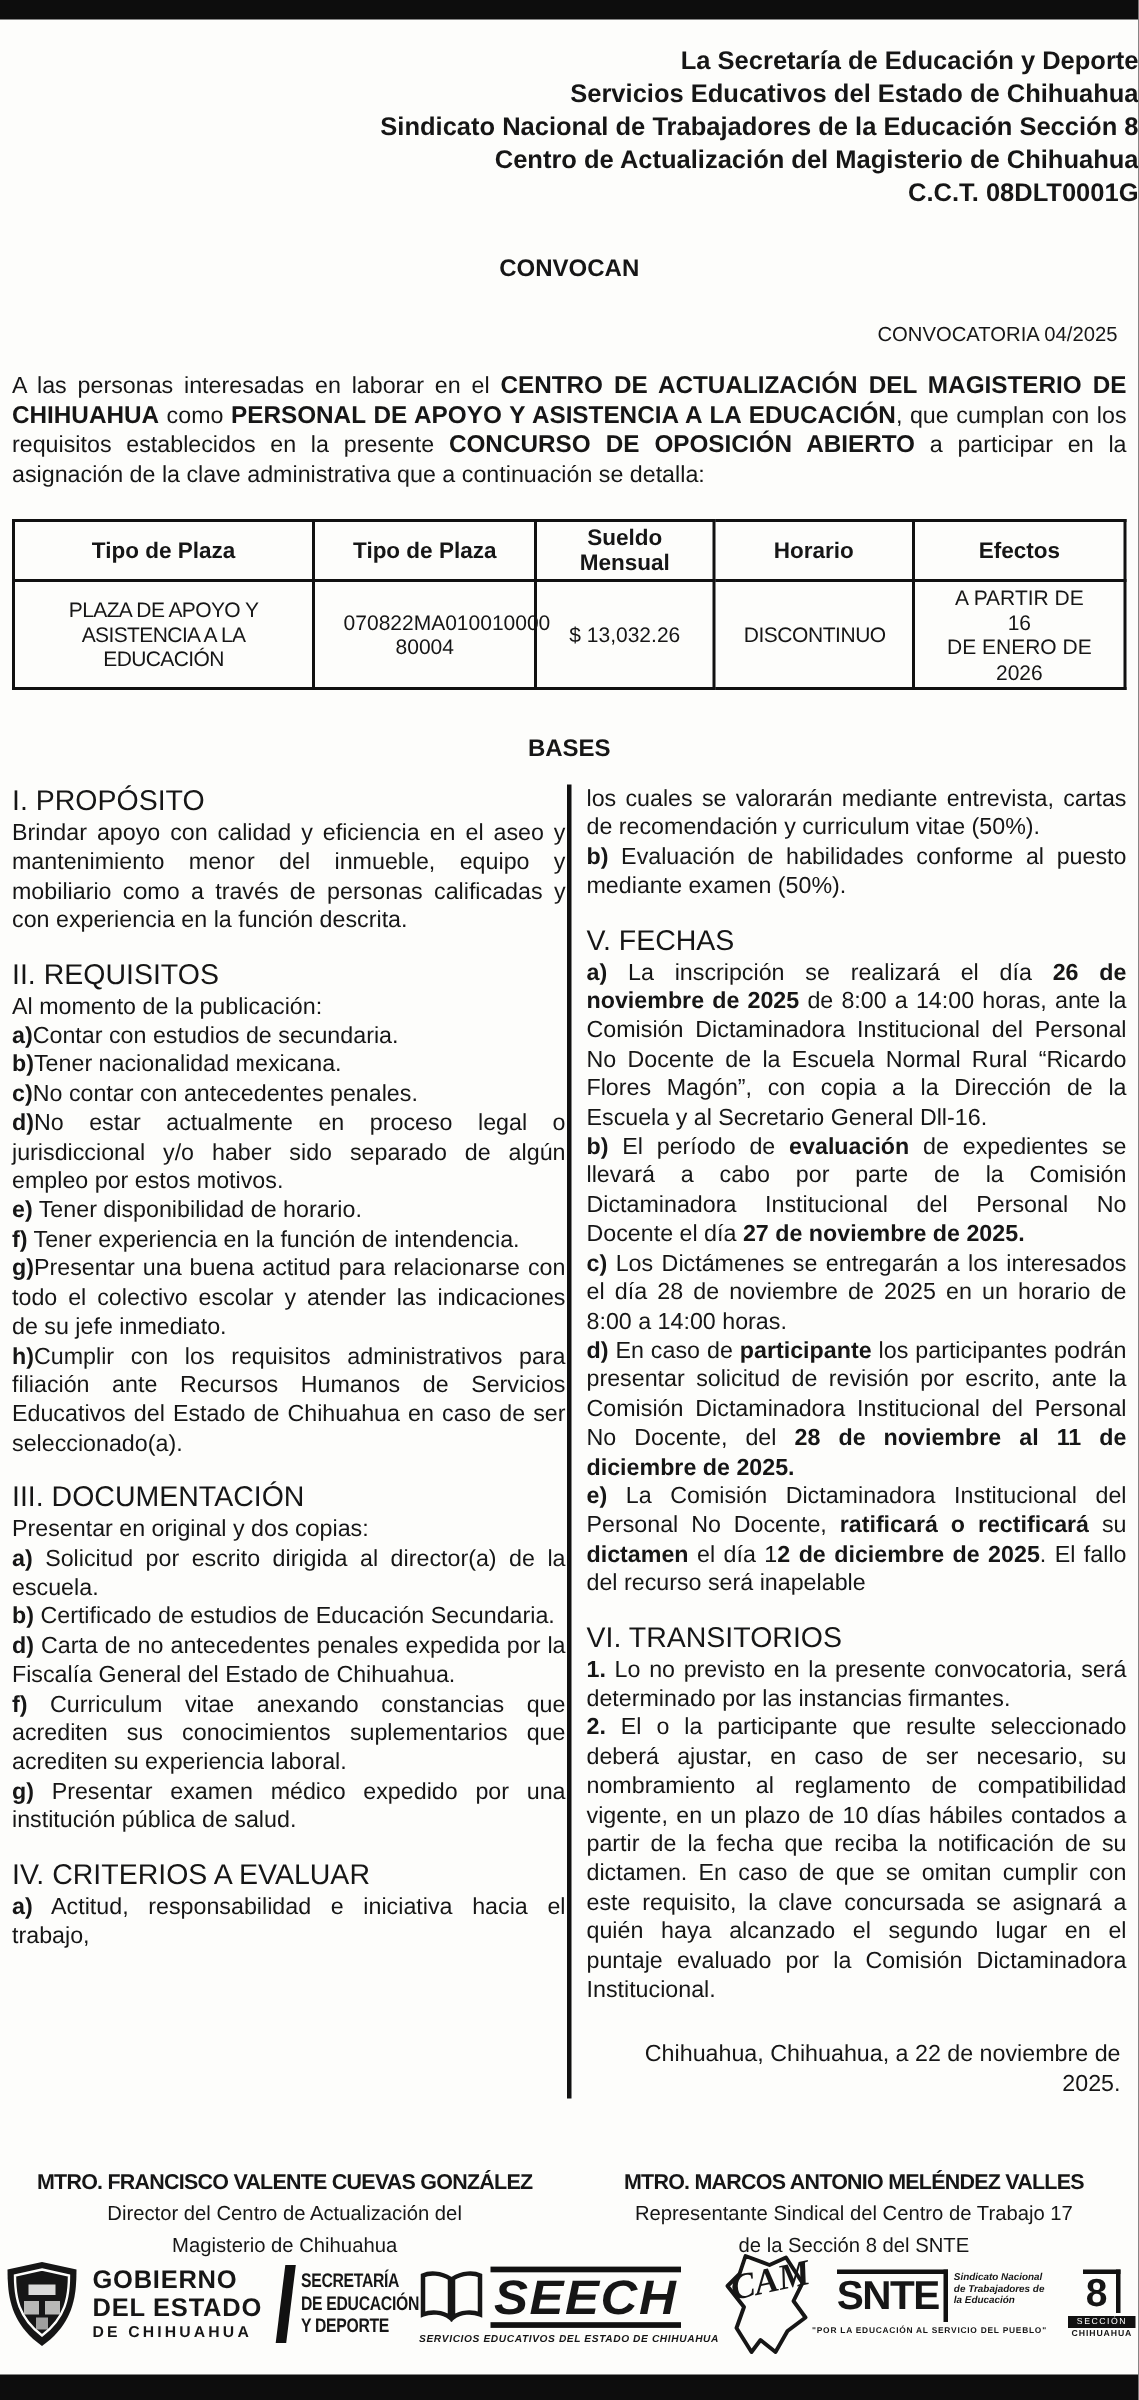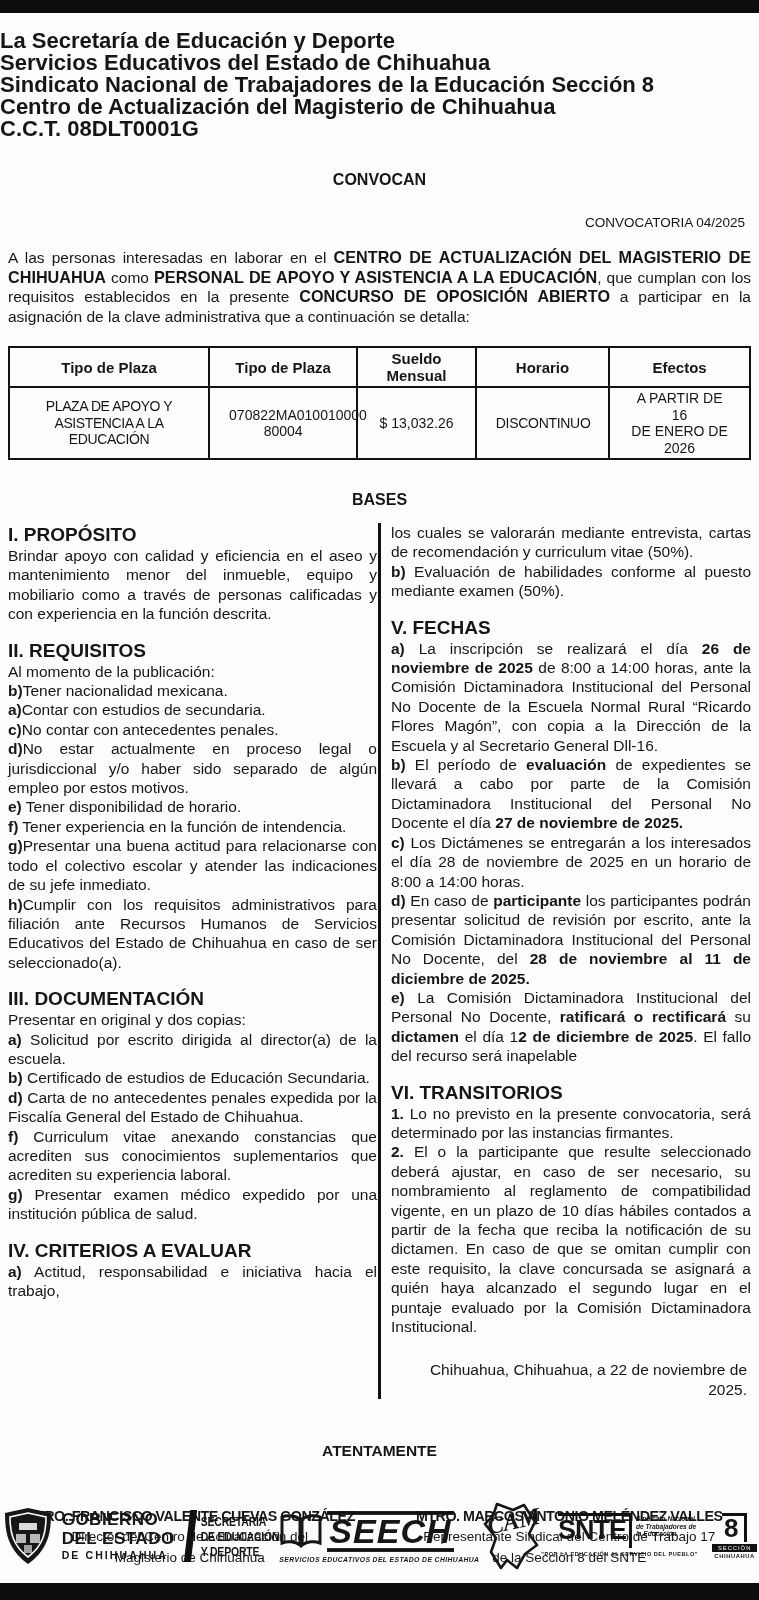--- a/index.html
+++ b/index.html
@@ -4,21 +4,21 @@
 <style>
   html,body{margin:0;padding:0;background:#2a2a2a;}
   .page{
     width:759px;height:1600px;position:relative;margin:0 auto;
     background:#fdfdfb;color:#161616;overflow:hidden;
     font-family:"Liberation Sans","DejaVu Sans",sans-serif;
   }
   .bar-top{position:absolute;top:0;left:0;width:100%;height:13px;background:#0d0d0d;}
   .bar-bottom{position:absolute;bottom:0;left:0;width:100%;height:17px;background:#0d0d0d;}
 
-  .doc-header{margin-top:30px;text-align:left;font-weight:bold;font-size:22px;line-height:22px;}
+  .doc-header{margin-top:30px;text-align:right;font-weight:bold;font-size:17px;line-height:22px;}
   .convocan{text-align:center;font-weight:bold;font-size:16px;margin-top:31px;}
   .convocatoria-num{text-align:right;font-size:13.5px;padding-right:14px;margin-top:26px;}
 
   .intro{margin:18px 8px 0 8px;font-size:15.5px;line-height:19.5px;text-align:justify;}
   .b{font-weight:bold;}
   .intro .b{font-size:16.2px;}
 
   table.plaza{border-collapse:collapse;margin:20px 8px 0 8px;width:743px;table-layout:fixed;}
   table.plaza th,table.plaza td{border:2.5px solid #111;text-align:center;vertical-align:middle;padding:2px 19px;}
   table.plaza th{font-size:15px;height:32px;}
@@ -28,21 +28,21 @@
   td.cell-2{font-size:15px;}
   td.cell-3{font-size:14.5px;letter-spacing:-0.3px;}
 
   .bases-title{text-align:center;font-weight:bold;font-size:16px;margin-top:31px;}
 
   .columns{display:flex;margin:14px 8px 0 8px;position:relative;}
   .col-left{width:369px;}
   .col-divider{width:3px;background:#111;margin-left:1px;}
   .col-right{flex:1;padding-left:10px;}
   .section{margin-bottom:15px;}
-  .sec-heading{font-weight:bold;font-size:19px;line-height:23px;}
+  .sec-heading{font-weight:normal;font-size:19px;line-height:23px;}
   .para{margin:0;font-size:15.5px;line-height:19.4px;text-align:justify;}
   .para.align-right{text-align:right;padding-right:4px;margin-top:24px;}
 
   .atentamente{text-align:center;font-weight:bold;font-size:15.5px;margin-top:43px;}
 
   .signatures{display:flex;margin-top:48px;}
   .sig-block{width:50%;text-align:center;}
   .sig-name{font-weight:bold;font-size:14.3px;letter-spacing:-0.5px;line-height:17px;}
   .sig-title{font-size:13.5px;line-height:19px;margin-top:2px;}
 
@@ -127,22 +127,22 @@
 
   <div class="columns">
     <div class="col-left">
         <div class="section">
           <div class="sec-heading">I.  PROPÓSITO</div>
           <p class="para"><span>Brindar apoyo con calidad y eficiencia en el aseo y mantenimiento menor del inmueble, equipo y mobiliario como a través de personas calificadas  y con experiencia en la función descrita.</span></p>
         </div>
         <div class="section">
           <div class="sec-heading">II. REQUISITOS</div>
           <p class="para"><span>Al momento de la publicación:</span></p>
+          <p class="para"><span class="b">a)</span><span>Contar con estudios de secundaria.</span></p>
           <p class="para"><span class="b">b)</span><span>Tener nacionalidad mexicana.</span></p>
-          <p class="para"><span class="b">a)</span><span>Contar con estudios de secundaria.</span></p>
           <p class="para"><span class="b">c)</span><span>No contar con antecedentes penales.</span></p>
           <p class="para"><span class="b">d)</span><span>No estar actualmente en  proceso legal o jurisdiccional y/o haber sido separado de algún empleo por estos motivos.</span></p>
           <p class="para"><span class="b">e)</span><span> Tener disponibilidad de horario.</span></p>
           <p class="para"><span class="b">f)</span><span> Tener experiencia en la función de intendencia.</span></p>
           <p class="para"><span class="b">g)</span><span>Presentar una buena actitud para relacionarse con todo el colectivo escolar y atender las indicaciones de su jefe inmediato.</span></p>
           <p class="para"><span class="b">h)</span><span>Cumplir con los requisitos administrativos para filiación ante Recursos Humanos de Servicios Educativos del Estado de Chihuahua en caso de ser seleccionado(a).</span></p>
         </div>
         <div class="section">
           <div class="sec-heading">III. DOCUMENTACIÓN</div>
           <p class="para"><span>Presentar  en original y dos copias:</span></p>
@@ -173,21 +173,20 @@
         </div>
         <div class="section">
           <div class="sec-heading">VI. TRANSITORIOS</div>
           <p class="para"><span class="b">1.</span><span> Lo no previsto en la presente convocatoria, será determinado por las instancias firmantes.</span></p>
           <p class="para"><span class="b">2.</span><span> El o la participante que resulte seleccionado deberá ajustar, en caso de ser necesario, su nombramiento al reglamento de compatibilidad vigente, en un plazo de 10 días hábiles contados a partir de la fecha que reciba la notificación de su dictamen. En caso de que se omitan cumplir con este requisito, la clave concursada se asignará a quién haya alcanzado el segundo lugar en el puntaje evaluado por la Comisión Dictaminadora Institucional.</span></p>
         </div>
         <p class="para align-right">Chihuahua, Chihuahua, a 22 de noviembre de 2025.</p>
       </div>
   </div>
 
-  <div class="atentamente">ATENTAMENTE</div>
 
   <div class="signatures">
     <div class="sig-block">
       <div class="sig-name">MTRO. FRANCISCO VALENTE CUEVAS GONZÁLEZ</div>
       <div class="sig-title">Director del Centro de Actualización del</div>
       <div class="sig-title">Magisterio de Chihuahua</div>
     </div>
     <div class="sig-block">
       <div class="sig-name">MTRO. MARCOS ANTONIO MELÉNDEZ VALLES</div>
       <div class="sig-title">Representante Sindical del Centro de Trabajo 17</div>

